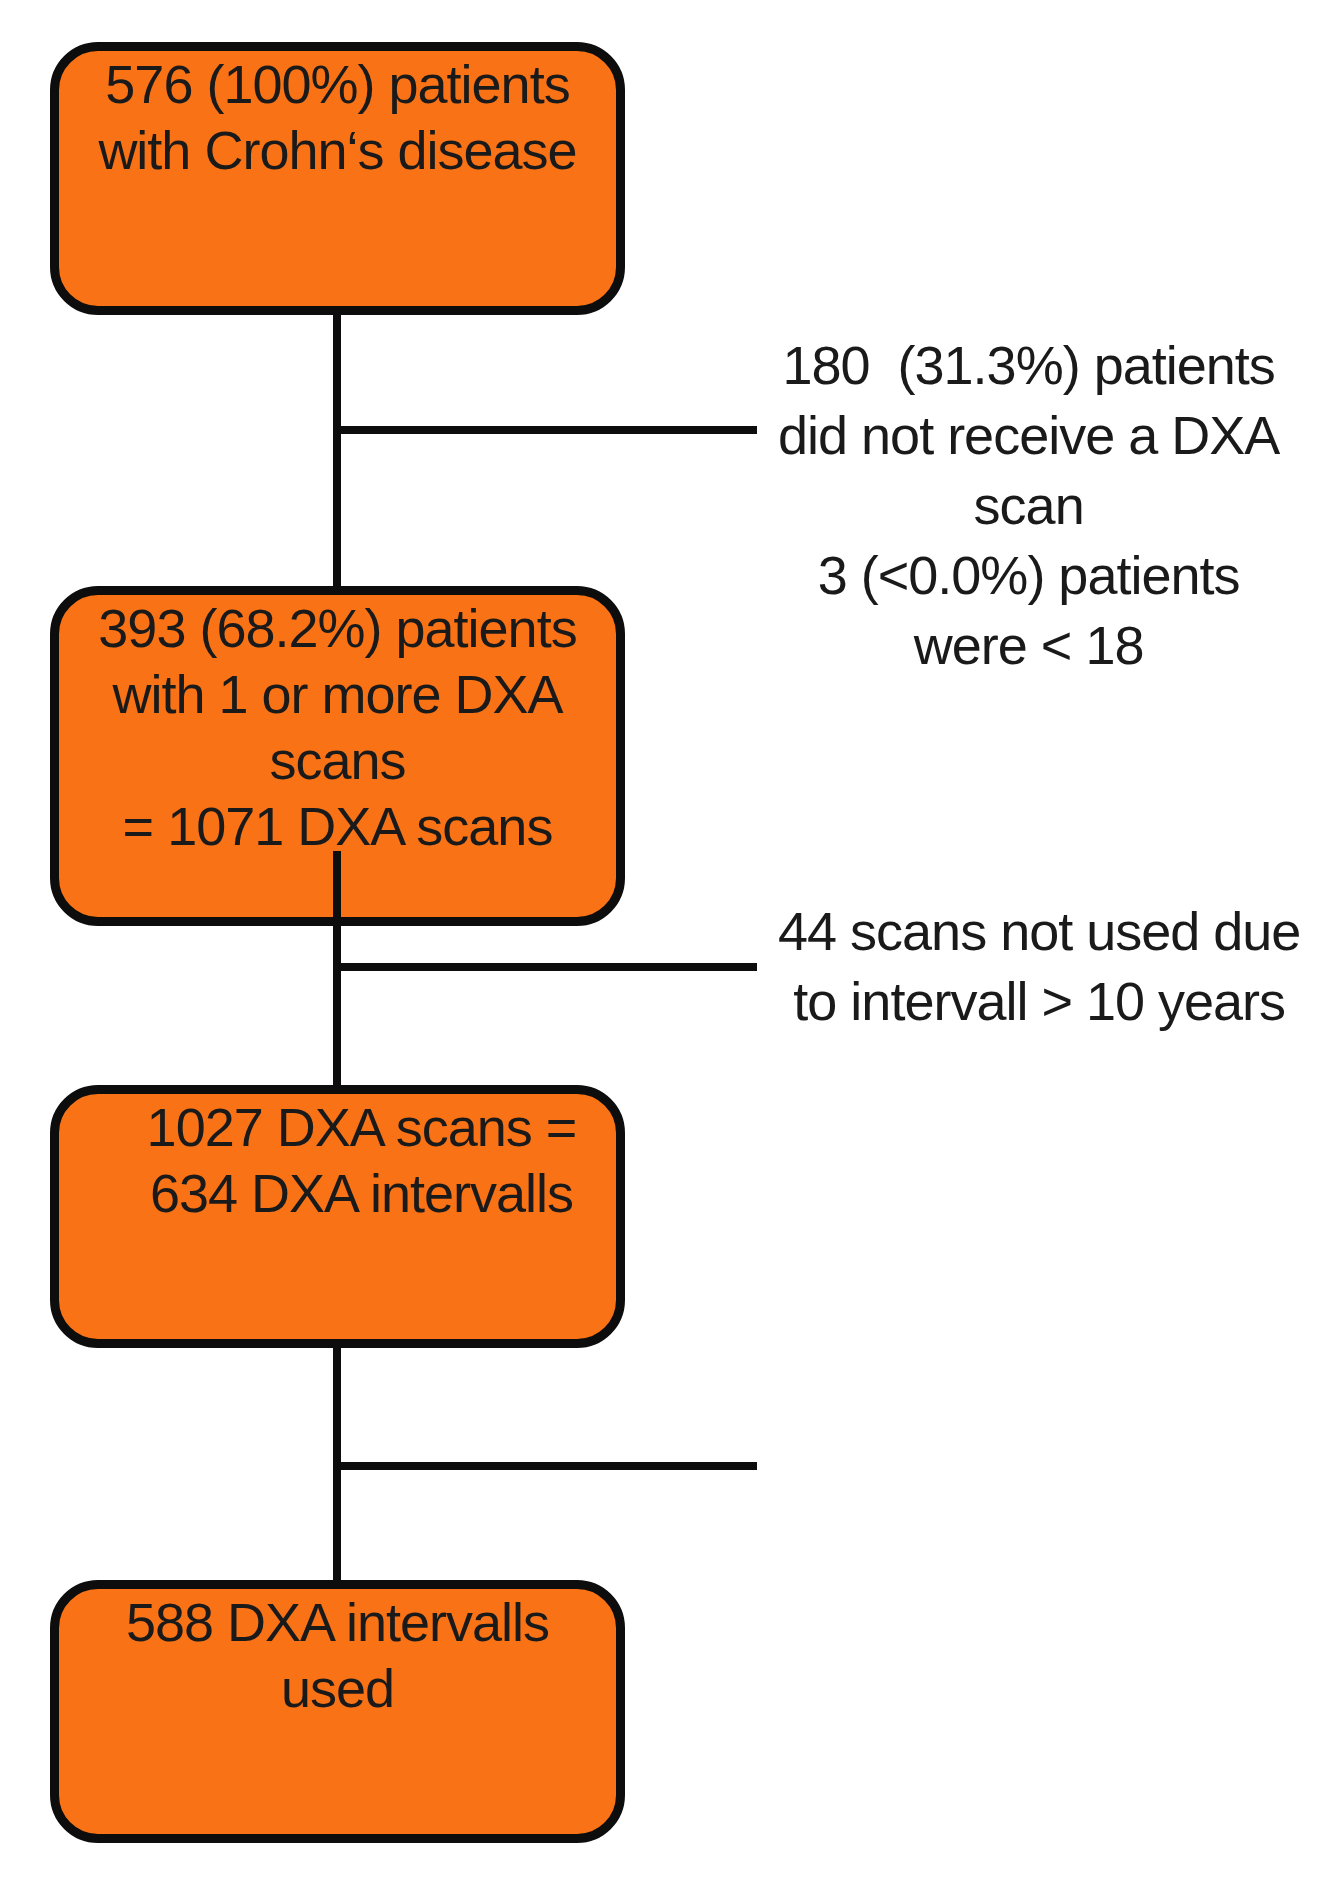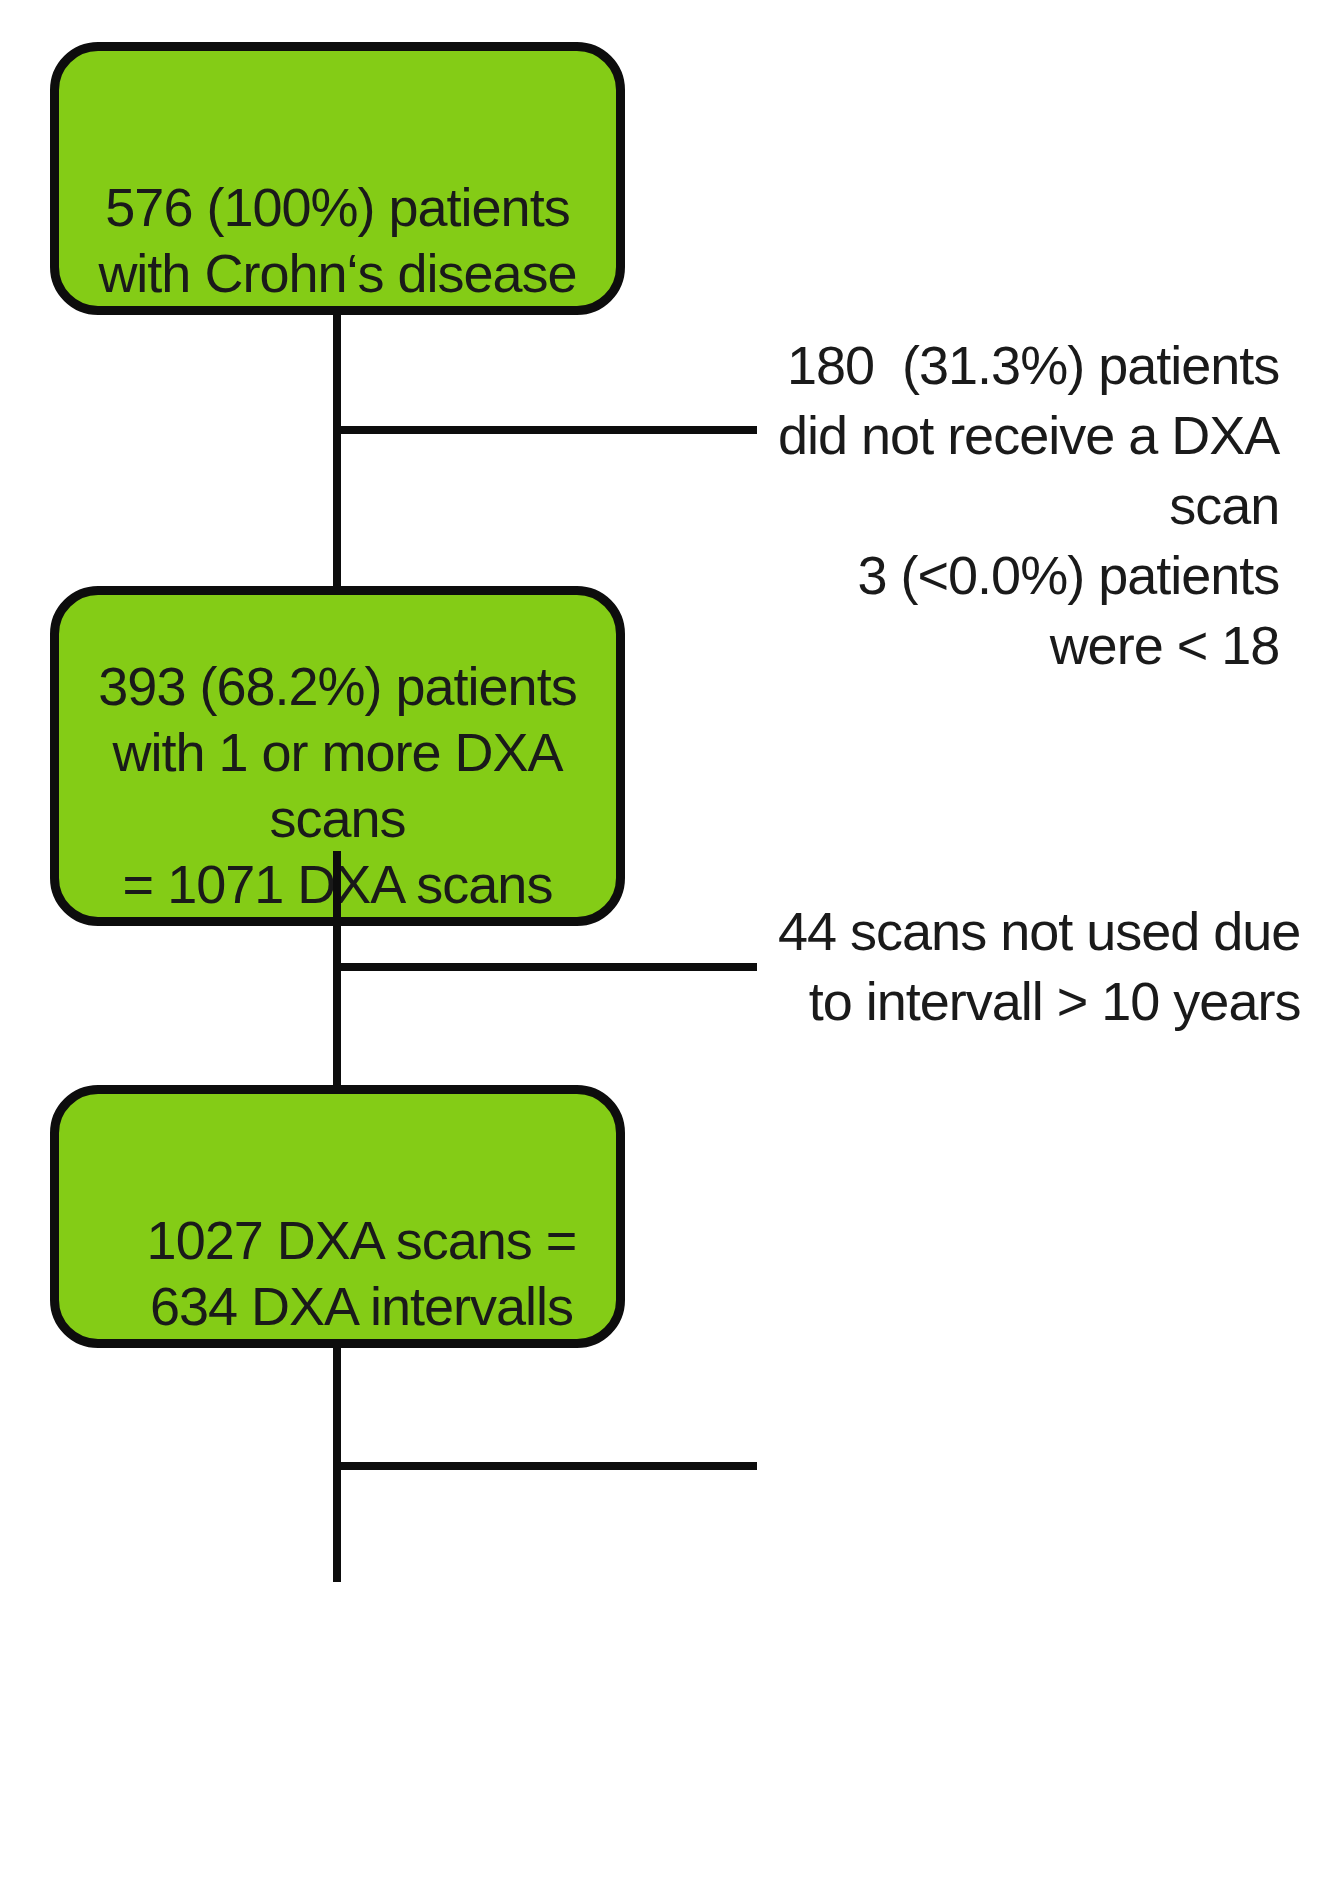--- a/index.html
+++ b/index.html
@@ -16,23 +16,23 @@
     color: #1a1a1a;
     overflow: hidden;
   }
   .flow-node {
     position: absolute;
     left: 50px;
     width: 575px;
     box-sizing: border-box;
     border: 9px solid #0d0d0d;
     border-radius: 48px;
-    background: #84cc16;
+    background: #f97316;
     display: flex;
-    align-items: flex-end;
+    align-items: flex-start;
     justify-content: center;
   }
   .flow-node .node-text {
     white-space: pre;
     text-align: center;
     font-size: 54px;
     line-height: 66px;
     letter-spacing: -1px;
     color: #1a1a1a;
   }
@@ -59,21 +59,21 @@
     background: #0d0d0d;
   }
   .hline-1 { top: 426px; }
   .hline-2 { top: 963px; }
   .hline-3 { top: 1462px; }
 
   .exclusion-note {
     position: absolute;
     left: 778px;
     white-space: pre;
-    text-align: right;
+    text-align: center;
     font-size: 54px;
     line-height: 70px;
     letter-spacing: -1px;
     color: #1a1a1a;
   }
   .note-1 { top: 330px; }
   .note-2 { top: 896px; }
   .note-3 { top: 1338px; }
 </style>
 </head>
@@ -91,20 +91,24 @@
 with 1 or more DXA
 scans
 = 1071 DXA scans</div>
   </div>
 
   <div class="flow-node node-3">
     <div class="node-text">1027 DXA scans =
 634 DXA intervalls</div>
   </div>
 
+  <div class="flow-node node-4">
+    <div class="node-text">588 DXA intervalls
+used</div>
+  </div>
 
   <div class="vline vline-1"></div>
   <div class="vline vline-2"></div>
   <div class="vline vline-3"></div>
 
   <div class="hline hline-1"></div>
   <div class="hline hline-2"></div>
   <div class="hline hline-3"></div>
 
   <div class="exclusion-note note-1">180  (31.3%) patients

